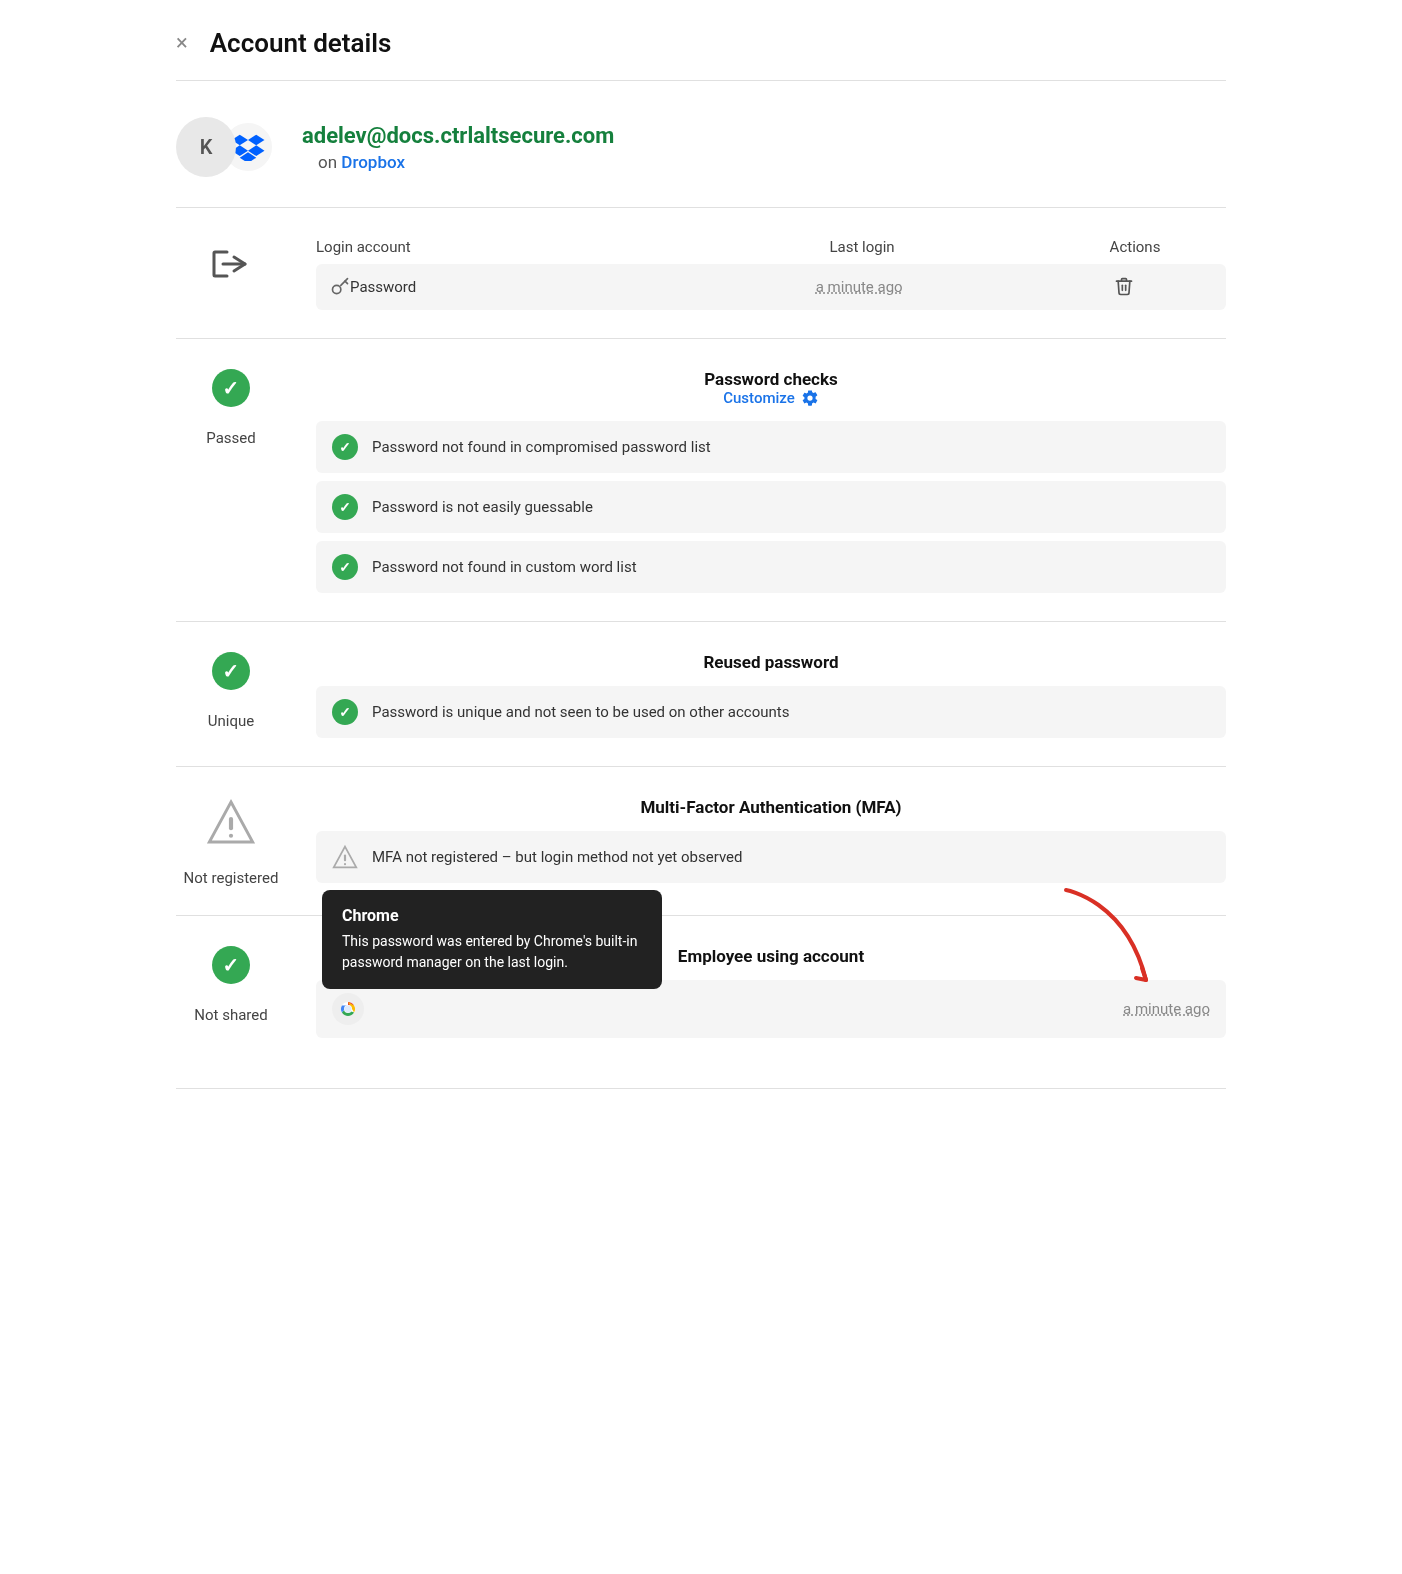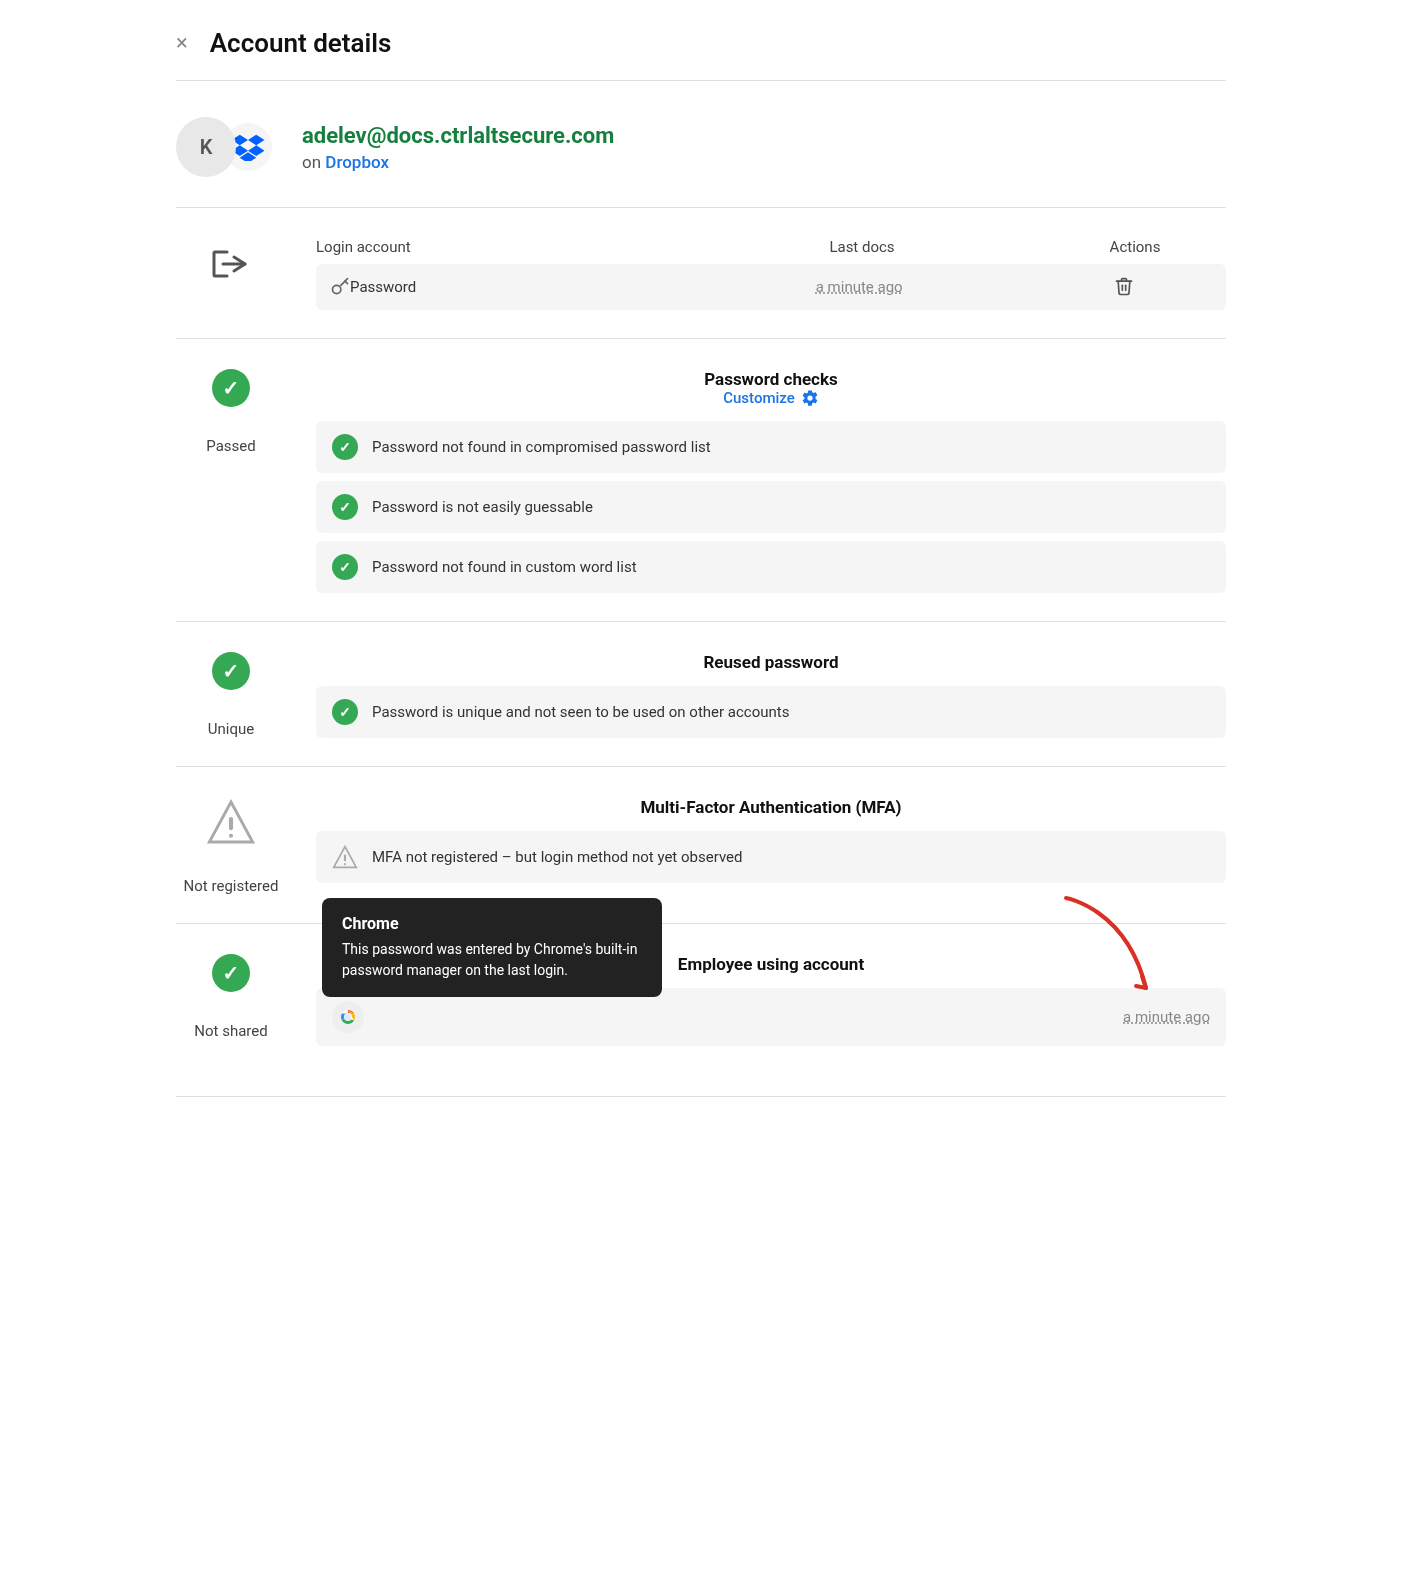--- a/index.html
+++ b/index.html
@@ -82,20 +82,21 @@
     }
     .account-email {
       font-size: 22px;
       font-weight: 700;
       color: #15803d;
     }
     .account-service {
       font-size: 17px;
       color: #555;
       margin-top: 4px;
+      margin-left: 16px;
     }
     .account-service-link {
       color: #1a73e8;
       font-weight: 500;
     }
 
     
     .section {
       display: flex;
       align-items: flex-start;
@@ -107,21 +108,21 @@
       display: flex;
       flex-direction: column;
       align-items: center;
       min-width: 110px;
       gap: 10px;
     }
     .section-icon-label {
       font-size: 15px;
       color: #444;
       text-align: center;
-      margin-top: 20px;
+      margin-top: 12px;
     }
     .section-content {
       flex: 1;
     }
     .section-title-row {
       display: flex;
       align-items: center;
       justify-content: space-between;
       margin-bottom: 14px;
       flex-direction: column;
@@ -345,21 +346,21 @@
 
       <svg width="52" height="52" viewBox="0 0 52 52" fill="none" xmlns="http://www.w3.org/2000/svg">
         <path d="M22 14H10C9.4 14 9 14.4 9 15V37C9 37.6 9.4 38 10 38H22" stroke="#555" stroke-width="3" stroke-linecap="round"></path>
         <path d="M29 19L40 26L29 33" stroke="#555" stroke-width="3" stroke-linecap="round" stroke-linejoin="round"></path>
         <line x1="40" y1="26" x2="18" y2="26" stroke="#555" stroke-width="3" stroke-linecap="round"></line>
       </svg>
     </div>
     <div class="login-table-area">
       <div class="login-table-header">
         <span class="login-col-method">Login account</span>
-        <span class="login-col-used">Last docs</span>
+        <span class="login-col-used">Last login</span>
         <span class="login-col-action">Actions</span>
       </div>
       <div class="login-row">
         <span class="login-row-method">
 
           <svg width="20" height="20" viewBox="0 0 24 24" fill="none" stroke="#666" stroke-width="2" stroke-linecap="round" stroke-linejoin="round">
             <circle cx="8" cy="15" r="5"></circle>
             <line x1="13" y1="10" x2="21" y2="2"></line>
             <line x1="18" y1="5" x2="21" y2="8"></line>
           </svg>

